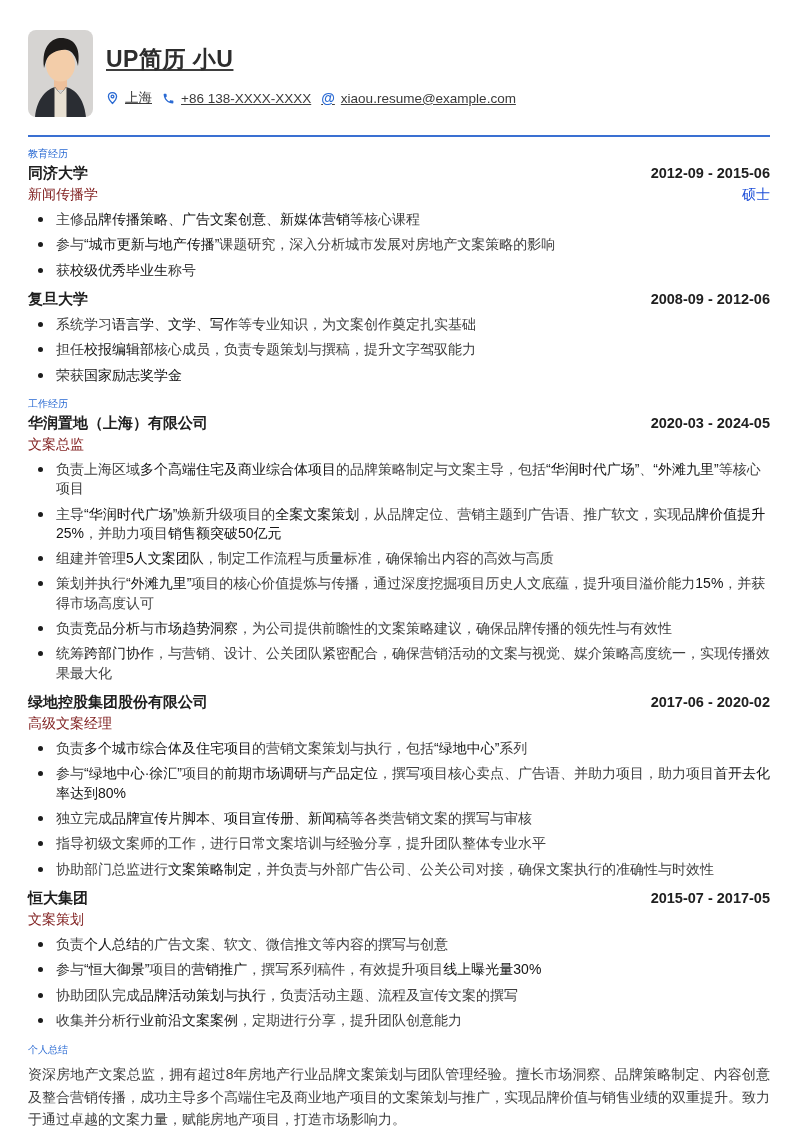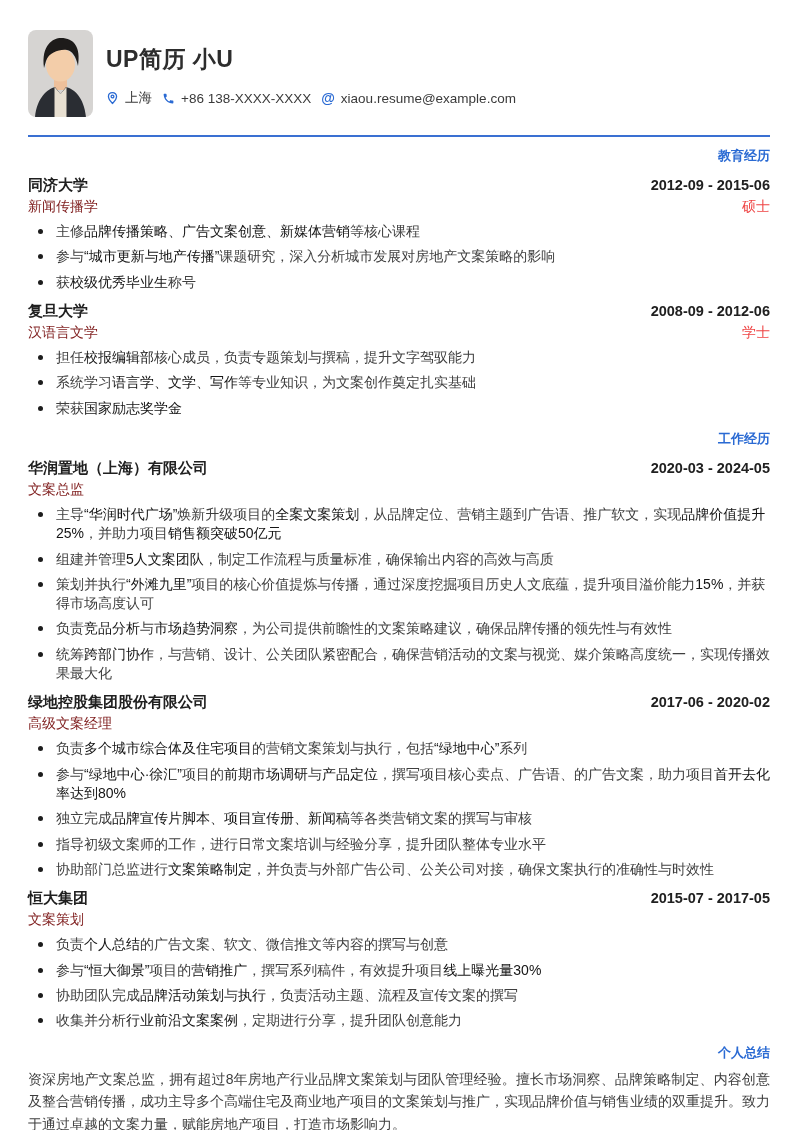--- a/index.html
+++ b/index.html
@@ -11,47 +11,47 @@
   }
   html,body{margin:0;padding:0;background:#fff;}
   body{
     width:799px;height:1130px;overflow:hidden;
     font-family:"Liberation Sans","DejaVu Sans",sans-serif;
     color:var(--ink);
   }
   .page{box-sizing:border-box;width:799px;padding:30px 29px 0 28px;}
 
   
-  .header{display:flex;gap:13px;}
+  .header{display:flex;gap:13px;text-decoration:underline;}
   .photo{width:65px;height:87px;border-radius:8px;overflow:hidden;flex:0 0 auto;}
   .photo svg{display:block;}
   .head-right{padding-top:14px;}
   .name{font-size:23px;font-weight:700;color:#2d2d2d;letter-spacing:.5px;}
   .contact{margin-top:14px;display:flex;align-items:center;gap:10px;font-size:13.5px;color:#3a3a3a;}
   .contact .citem{display:flex;align-items:center;gap:6px;}
   .cicon{color:var(--accent);display:inline-flex;align-items:center;}
   .at-glyph{font-weight:700;font-size:14px;color:var(--accent);}
 
   .divider{border:none;border-top:2px solid var(--divider);margin:18px 0 0 0;}
 
   
   .section{margin-top:10px;}
   .section-work{margin-top:12px;}
   .section-summary{margin-top:13px;}
-  .sec-title{font-size:13px;font-weight:700;color:var(--accent);margin:0 0 3px 0;text-align:right;}
+  .sec-title{font-size:10px;font-weight:400;color:var(--accent);margin:0 0 3px 0;}
 
   
-  .entry{margin-top:11px;}
+  .entry{margin-top:3px;}
   .entry + .entry{margin-top:10px;}
   .row{display:flex;justify-content:space-between;align-items:baseline;}
   .entry-title{font-size:15px;font-weight:700;color:var(--ink-head);}
   .entry-date{font-size:14.5px;font-weight:700;color:var(--ink-head);white-space:nowrap;}
   .row.sub{margin-top:3px;}
   .entry-subtitle{font-size:14px;color:#7f1d1d;}
-  .entry-degree{font-size:14px;color:#ef4444;}
+  .entry-degree{font-size:14px;color:#1d4ed8;}
 
   ul.bullets{margin:6px 0 0 0;padding:0;list-style:none;}
   ul.bullets li{
     position:relative;padding-left:28px;margin-bottom:6px;
     font-size:14px;line-height:1.38;color:var(--ink);
   }
   ul.bullets li::before{
     content:"";position:absolute;left:10px;top:7px;
     width:5px;height:5px;border-radius:50%;background:#1d1d1d;
   }
@@ -121,65 +121,62 @@
             <li><span>主修</span><span class="b">品牌传播策略、广告文案创意、新媒体营销</span><span>等核心课程</span></li>
             <li><span>参与</span><span class="b">“城市更新与地产传播”</span><span>课题研究，深入分析城市发展对房地产文案策略的影响</span></li>
             <li><span>获</span><span class="b">校级优秀毕业生</span><span>称号</span></li>
           </ul>
         </div>
         <div class="entry">
           <div class="row">
             <div class="entry-title">复旦大学</div>
             <div class="entry-date">2008-09 - 2012-06</div>
           </div>
-          <div class="row sub">
-            <div class="entry-subtitle">汉语言文学</div>
-            <div class="entry-degree">学士</div>
-          </div>
-          <ul class="bullets">
+          <ul class="bullets">
+            <li><span>系统学习</span><span class="b">语言学、文学、写作</span><span>等专业知识，为文案创作奠定扎实基础</span></li>
             <li><span>担任</span><span class="b">校报编辑部</span><span>核心成员，负责专题策划与撰稿，提升文字驾驭能力</span></li>
-            <li><span>系统学习</span><span class="b">语言学、文学、写作</span><span>等专业知识，为文案创作奠定扎实基础</span></li>
             <li><span>荣获</span><span class="b">国家励志奖学金</span></li>
           </ul>
         </div>
       </div>
   </div>
 
   <div class="section section-work">
     <h2 class="sec-title">工作经历</h2>
     <div id="work-entries">
         <div class="entry">
           <div class="row">
             <div class="entry-title">华润置地（上海）有限公司</div>
             <div class="entry-date">2020-03 - 2024-05</div>
           </div>
           <div class="row sub">
             <div class="entry-subtitle">文案总监</div>
             <div class="entry-degree"></div>
           </div>
           <ul class="bullets">
+            <li><span>负责上海区域</span><span class="b">多个高端住宅及商业综合体项目</span><span>的品牌策略制定与文案主导，包括</span><span class="b">“华润时代广场”</span><span>、</span><span class="b">“外滩九里”</span><span>等核心项目</span></li>
             <li><span>主导</span><span class="b">“华润时代广场”</span><span>焕新升级项目的</span><span class="b">全案文案策划</span><span>，从品牌定位、营销主题到广告语、推广软文，实现</span><span class="b">品牌价值提升25%</span><span>，并助力项目</span><span class="b">销售额突破50亿元</span></li>
             <li><span>组建并管理</span><span class="b">5人文案团队</span><span>，制定工作流程与质量标准，确保输出内容的高效与高质</span></li>
             <li><span>策划并执行</span><span class="b">“外滩九里”</span><span>项目的核心价值提炼与传播，通过深度挖掘项目历史人文底蕴，提升项目溢价能力</span><span class="b">15%</span><span>，并获得市场高度认可</span></li>
             <li><span>负责</span><span class="b">竞品分析</span><span>与</span><span class="b">市场趋势洞察</span><span>，为公司提供前瞻性的文案策略建议，确保品牌传播的领先性与有效性</span></li>
             <li><span>统筹</span><span class="b">跨部门协作</span><span>，与营销、设计、公关团队紧密配合，确保营销活动的文案与视觉、媒介策略高度统一，实现传播效果最大化</span></li>
           </ul>
         </div>
         <div class="entry">
           <div class="row">
             <div class="entry-title">绿地控股集团股份有限公司</div>
             <div class="entry-date">2017-06 - 2020-02</div>
           </div>
           <div class="row sub">
             <div class="entry-subtitle">高级文案经理</div>
             <div class="entry-degree"></div>
           </div>
           <ul class="bullets">
             <li><span>负责</span><span class="b">多个城市综合体及住宅项目</span><span>的营销文案策划与执行，包括</span><span class="b">“绿地中心”</span><span>系列</span></li>
-            <li><span>参与</span><span class="b">“绿地中心·徐汇”</span><span>项目的</span><span class="b">前期市场调研</span><span>与</span><span class="b">产品定位</span><span>，撰写项目核心卖点、广告语、的广告文案，助力项目</span><span class="b">首开去化率达到80%</span></li>
+            <li><span>参与</span><span class="b">“绿地中心·徐汇”</span><span>项目的</span><span class="b">前期市场调研</span><span>与</span><span class="b">产品定位</span><span>，撰写项目核心卖点、广告语、并助力项目，助力项目</span><span class="b">首开去化率达到80%</span></li>
             <li><span>独立完成</span><span class="b">品牌宣传片脚本、项目宣传册、新闻稿</span><span>等各类营销文案的撰写与审核</span></li>
             <li><span>指导初级文案师的工作，进行日常文案培训与经验分享，提升团队整体专业水平</span></li>
             <li><span>协助部门总监进行</span><span class="b">文案策略制定</span><span>，并负责与外部广告公司、公关公司对接，确保文案执行的准确性与时效性</span></li>
           </ul>
         </div>
         <div class="entry">
           <div class="row">
             <div class="entry-title">恒大集团</div>
             <div class="entry-date">2015-07 - 2017-05</div>
           </div>

